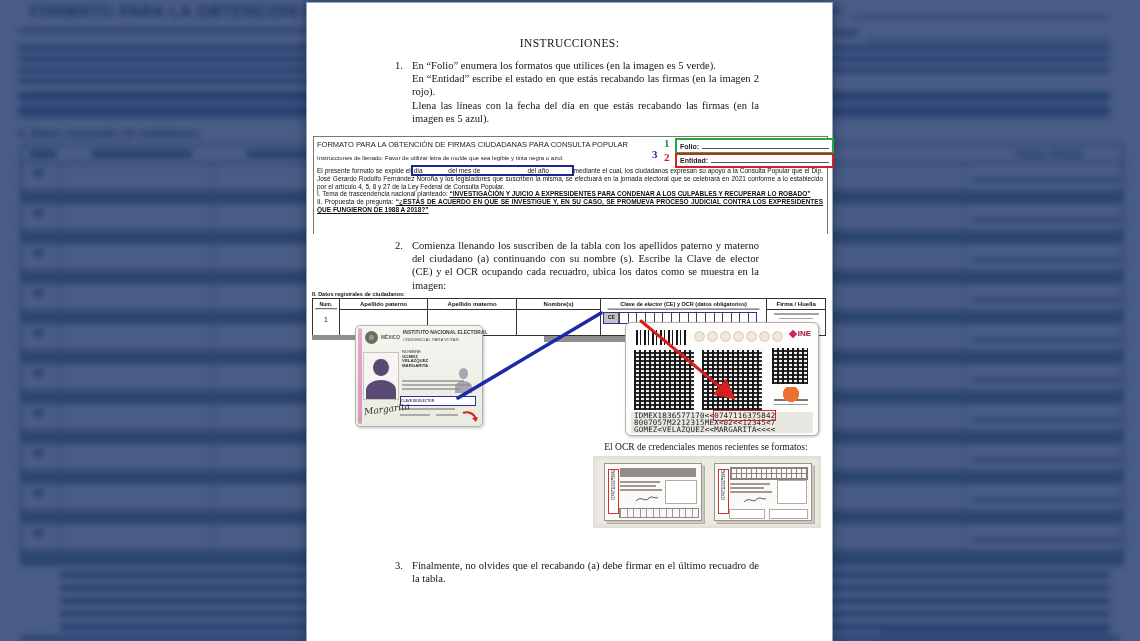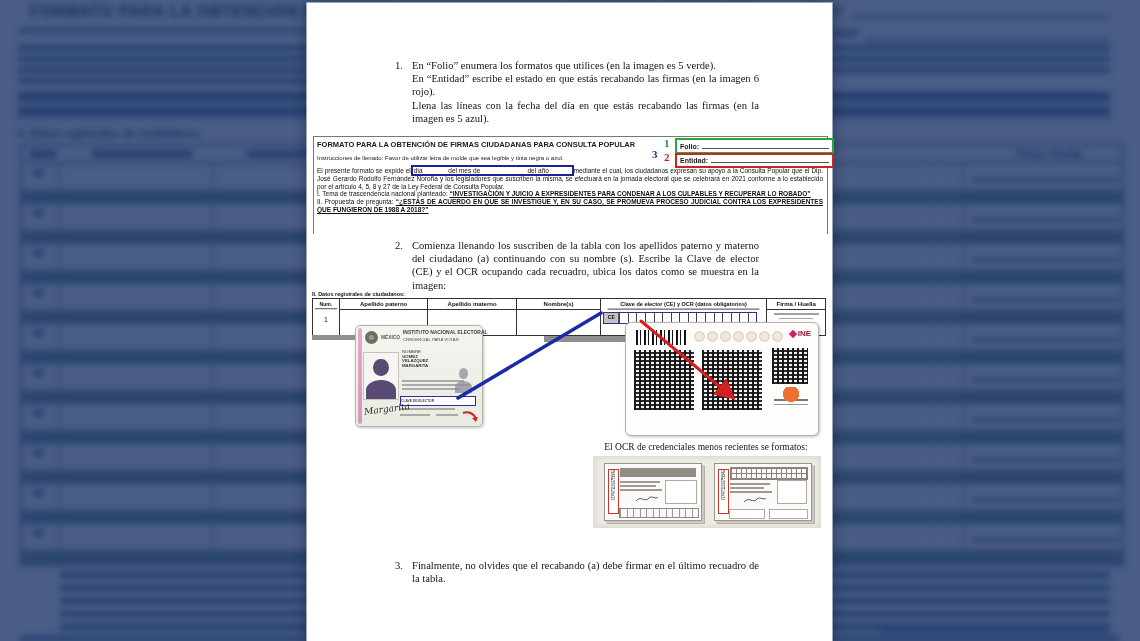--- a/index.html
+++ b/index.html
@@ -31,21 +31,21 @@
   .heading{position:absolute;top:34px;left:0;width:100%;text-align:center;
            font-size:11.5px;letter-spacing:.4px;color:#111;}
   .item{position:absolute;left:88px;width:364px;display:flex;color:#141414;}
   .item .num{width:17px;font-size:10.6px;line-height:13.2px;}
   .item .itext{flex:1;text-align:justify;font-size:10.6px;line-height:13.2px;}
   .item .itext p{margin:0;}
 
   
   .form-sample{position:absolute;left:6px;top:133px;width:513px;height:97px;background:#fff;
                border:1px solid #777;border-bottom:none;font-family:"Liberation Sans",sans-serif;color:#1a1a1a;}
-  .fs-title{position:absolute;left:3px;top:3px;font-weight:bold;font-size:7.5px;white-space:nowrap;}
+  .fs-title{position:absolute;left:3px;top:3px;font-weight:normal;font-size:7.5px;white-space:nowrap;}
   .marker{position:absolute;font:bold 11px "Liberation Serif",serif;}
   .m1{left:350px;top:0px;color:#1f9235;}
   .m2{left:350px;top:14px;color:#c61f1f;}
   .m3{left:338px;top:11px;color:#1b2a96;}
   .mini-box{position:absolute;left:361px;width:149px;display:flex;align-items:center;padding:0 3px;background:#fff;}
   .folio-box{top:1px;height:12px;border:2px solid #27a83c;}
   .entidad-box{top:16px;height:11px;border:2px solid #cf2323;}
   .mini-box b{font-size:7px;}
   .mini-box .blank{flex:1;border-bottom:1px solid #555;margin:0 0 2px 3px;height:6px;}
   .fs-note{position:absolute;left:3px;top:18px;font-size:6px;width:330px;color:#222;}
@@ -196,26 +196,27 @@
     <div class="bl" style="left:60px;top:598px;width:1050px;height:6px;opacity:.85;"></div>
     <div class="bl" style="left:60px;top:611px;width:1050px;height:6px;opacity:.85;"></div>
     <div class="bl" style="left:60px;top:624px;width:1050px;height:6px;opacity:.9;"></div>
     <div class="bl" style="left:880px;top:631px;width:228px;height:2px;"></div>
     <div class="bl" style="left:20px;top:636px;width:1100px;height:5px;opacity:.9;"></div>
   </div>
 </div>
 
 <div class="page">
 
+  <div class="heading">INSTRUCCIONES:</div>
 
   <div class="item" style="top:56px;">
     <div class="num">1.</div>
     <div class="itext">
       <p>En “Folio” enumera los formatos que utilices (en la imagen es 5 verde).</p>
-      <p>En “Entidad” escribe el estado en que estás recabando las firmas (en la imagen 6 rojo).</p>
+      <p>En “Entidad” escribe el estado en que estás recabando las firmas (en la imagen 2 rojo).</p>
       <p>Llena las líneas con la fecha del día en que estás recabando las firmas (en la imagen es 5 azul).</p>
     </div>
   </div>
 
   <div class="form-sample">
     <div class="fs-title">FORMATO PARA LA OBTENCIÓN DE FIRMAS CIUDADANAS PARA CONSULTA POPULAR</div>
     <div class="marker m1">1</div>
     <div class="mini-box folio-box">
       <b>Folio:</b>
       <span class="blank"></span>
@@ -348,20 +349,25 @@
         <i></i>
       </div>
     <div class="ine-logo">
       <span class="ine-diamond"></span>
       <span class="ine-text">INE</span>
     </div>
     <div class="qr qr1"></div>
     <div class="qr qr2"></div>
     <div class="qr qr3"></div>
     <div class="stamp"></div>
+    <div class="mrz">
+      <div><span>IDMEX1836577170&lt;&lt;</span><span class="mrz-boxed">0747116375842</span></div>
+      <div>8007057M2212315MEX&lt;02&lt;&lt;12345&lt;7</div>
+      <div>GOMEZ&lt;VELAZQUEZ&lt;&lt;MARGARITA&lt;&lt;&lt;&lt;</div>
+    </div>
   </div>
 
   <div class="ocr-caption">El OCR de credenciales menos recientes se formatos:</div>
 
   <div class="old-panel">
     <div class="old-card oc-left">
       <div class="vbox">
           <span>0747116375842</span>
         </div>
       <div class="oc-topbar"></div>

